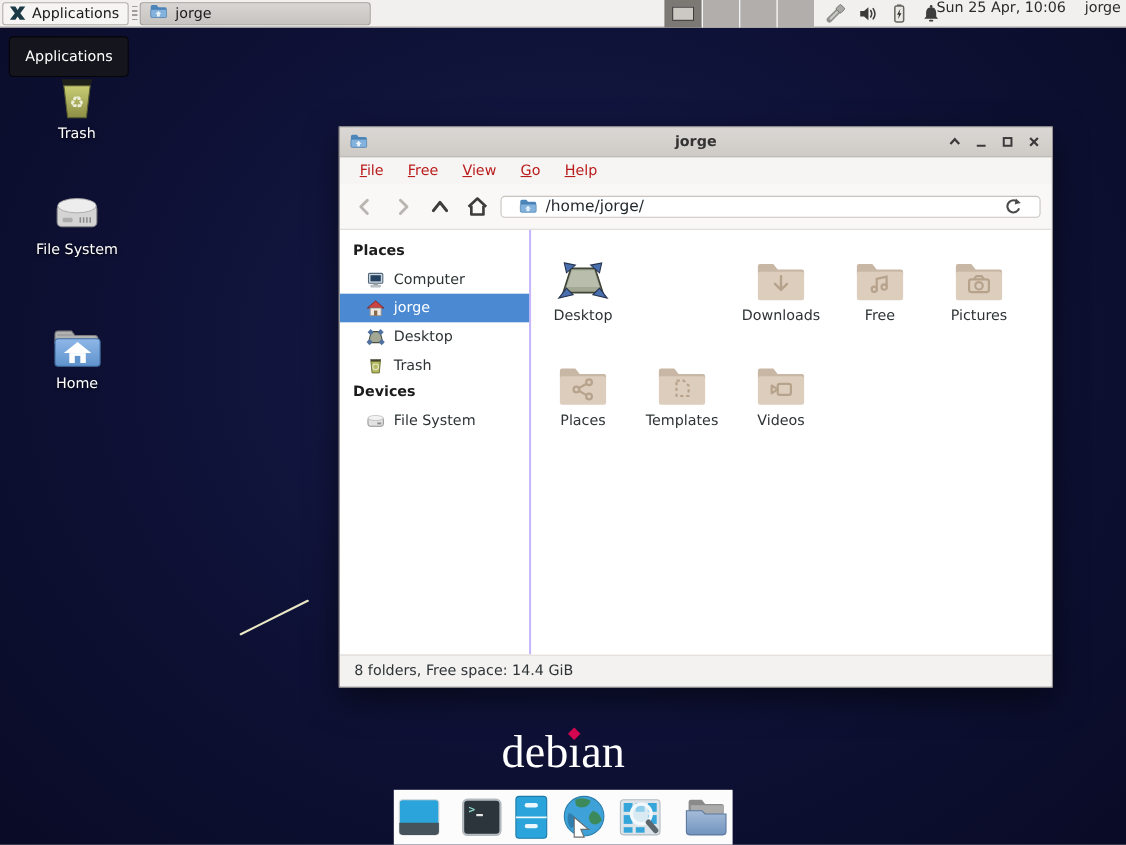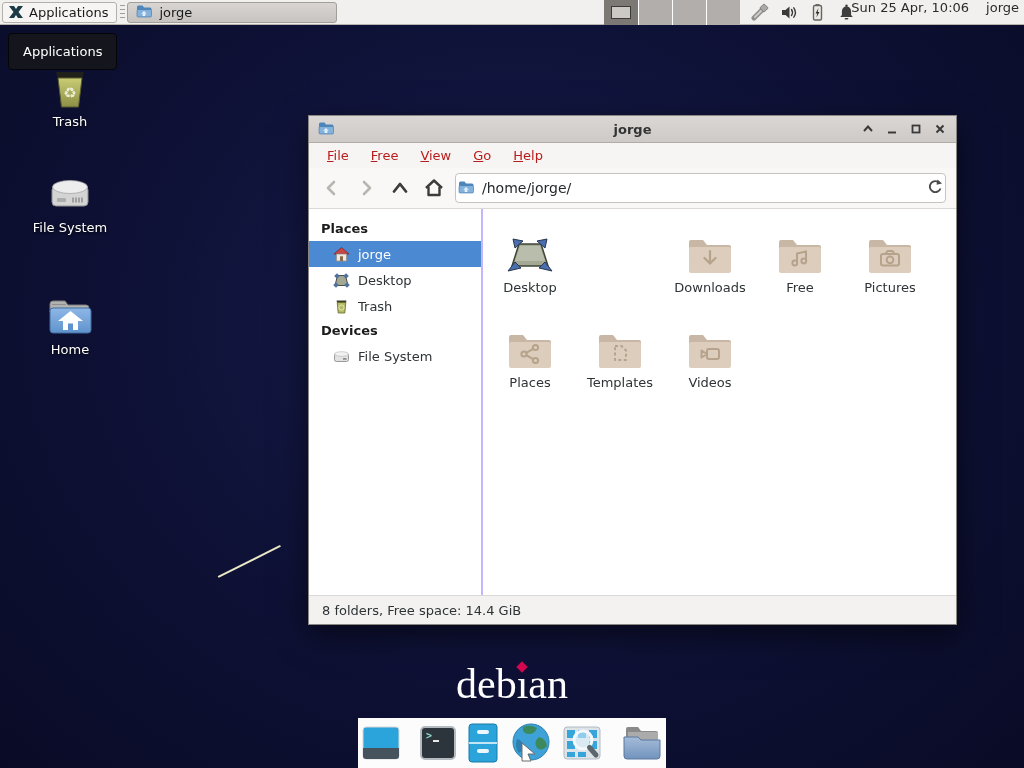--- a/index.html
+++ b/index.html
@@ -55,22 +55,22 @@
            font-size:13px; color:#333333; }
   .controls { margin-left:auto; display:flex; gap:9px; z-index:1; }
   .wbtn { width:15px; height:15px; display:flex; align-items:center; justify-content:center; }
   .menubar { height:25px; flex:0 0 25px; background:#f6f5f3; display:flex; align-items:center;
              padding-left:10px; gap:6px; font-size:13px; color:#b91c1c; }
   .menu-item { padding:2px 8px; }
   .menu-item::first-letter { text-decoration:underline; }
   .toolbar { height:41px; flex:0 0 41px; background:#f9f8f7; border-bottom:1px solid #dcd8d5;
              display:flex; align-items:center; padding:0 10px; gap:8px; }
   .navbtn { width:26px; height:26px; display:flex; align-items:center; justify-content:center; }
-  .pathbar { flex:1; height:30px; border:1px solid #c8c3be; border-radius:4px; background:#fff;
-             display:flex; align-items:center; padding:0 2px; gap:8px; }
+  .pathbar { flex:1; height:20px; border:1px solid #c8c3be; border-radius:4px; background:#fff;
+             display:flex; padding:0 16px; gap:8px; }
   .pathbar input { border:none; outline:none; flex:1; font-size:14px; color:#24292e;
                    font-family:"DejaVu Sans", sans-serif; background:transparent; }
   .wbody { flex:1; display:flex; min-height:0; }
   .sidebar { width:174px; flex:0 0 174px; background:#fff; border-right:2px solid #c4b5fd;
              padding-top:8px; font-size:13px; color:#2e3436; }
   .side-header { font-weight:bold; padding:4px 12px 5px; color:#1c1c1c; }
   .side-row { display:flex; align-items:center; gap:8px; height:26px; padding-left:24px; }
   .side-row.selected { background:#4b8ad2; color:#ffffff; }
   .sicon { width:17px; height:17px; flex:0 0 17px; }
   .iconview { flex:1; position:relative; background:#ffffff; }
@@ -306,20 +306,31 @@
           <polygon points="11.5,1.5 16,5.5 10.5,6.8" fill="#4a4a4a"></polygon>
         </svg>
       </span>
     </div>
   </div>
 
   <div class="wbody">
     <div class="sidebar">
       <div class="side-header">Places</div>
 
+      <div class="side-row">
+        <span class="sicon">
+          <svg width="17" height="17" viewBox="0 0 17 17">
+            <rect x="2" y="2.5" width="13" height="9" rx="1" fill="#cfd8df" stroke="#51677c" stroke-width="1"></rect>
+            <rect x="3.8" y="4.2" width="9.4" height="5.6" fill="#23405f"></rect>
+            <rect x="6.5" y="11.8" width="4" height="1.4" fill="#9aa2a8"></rect>
+            <rect x="4" y="13.3" width="9" height="1.7" rx="0.6" fill="#c6cdd3" stroke="#8a9298" stroke-width="0.5"></rect>
+          </svg>
+        </span>
+        <span>Computer</span>
+      </div>
 
       <div class="side-row selected">
         <span class="sicon">
           <svg width="17" height="17" viewBox="0 0 17 17">
             <polygon points="8.5,1.5 16,8 1,8" fill="#cc4343" stroke="#7c2727" stroke-width="0.8"></polygon>
             <rect x="3.5" y="8" width="10" height="7" fill="#efe9e2" stroke="#97918a" stroke-width="0.8"></rect>
             <rect x="7" y="10.3" width="3" height="4.7" fill="#8a6a4a"></rect>
           </svg>
         </span>
         <span>jorge</span>

